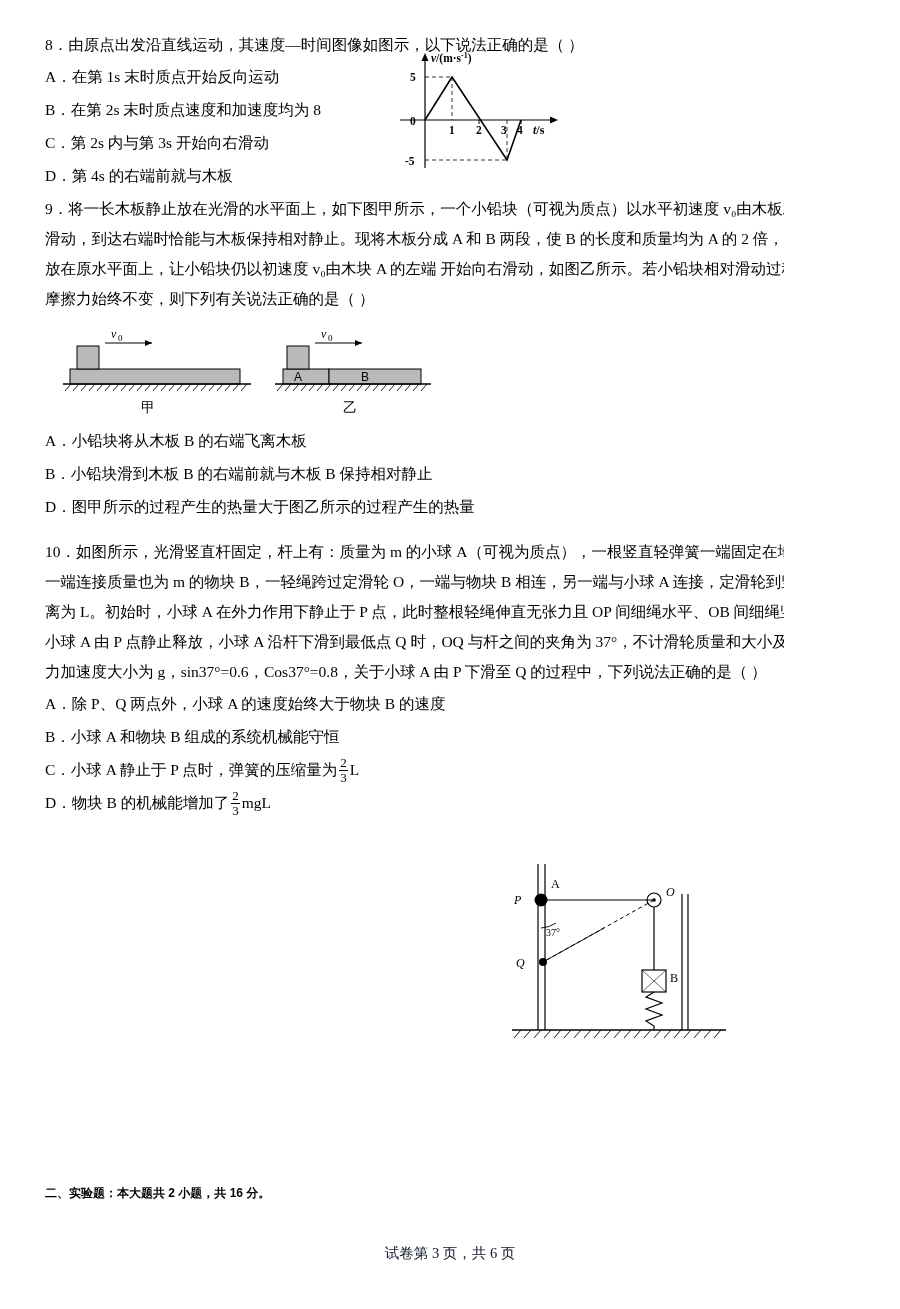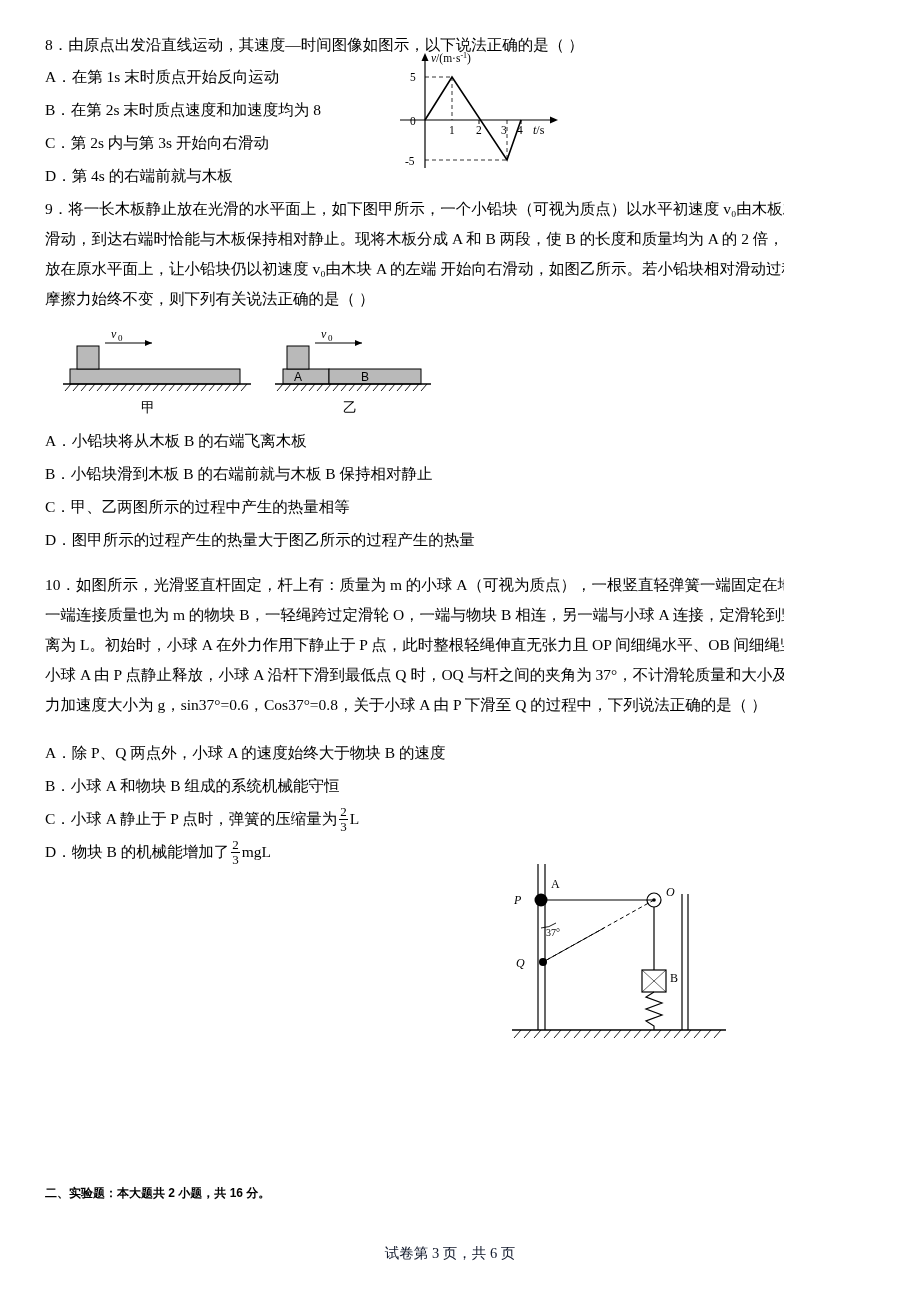--- a/index.html
+++ b/index.html
@@ -60,20 +60,21 @@
     padding: 0 1px;
   }
 
   
   .fig-q8 {
     position: absolute;
     left: 385px;
     top: 48px;
     width: 230px;
     height: 130px;
+    font-weight: bold;
   }
   .fig-q8 svg { display: block; }
 
   
   .fig-q9 {
     position: relative;
     height: 100px;
     margin: 6px 0 4px 0;
   }
   .fig-q9 svg { position: absolute; left: 10px; top: 0; }
@@ -203,30 +204,29 @@
           <polygon points="307,23 300,20 300,26" fill="#000"></polygon>
           <text x="266" y="18" font-family="Liberation Serif, serif" font-size="12" font-style="italic">v</text>
           <text x="273" y="21" font-family="Liberation Serif, serif" font-size="9">0</text>
           <text x="288" y="92" font-family="Liberation Sans, sans-serif" font-size="14">乙</text>
         </svg>
       </div>
 
       <div>
         <div class="opt">A．小铅块将从木板 B 的右端飞离木板</div>
         <div class="opt">B．小铅块滑到木板 B 的右端前就与木板 B 保持相对静止</div>
-        <div class="opt">C．甲、乙两图所示的过程中产生的热量相等</div>
         <div class="opt">D．图甲所示的过程产生的热量大于图乙所示的过程产生的热量</div>
       </div>
     </div>
 
     <div class="q" style="margin-top:14px;">
       <div class="stem">
         <span>10．</span><span>如图所示，光滑竖直杆固定，杆上有：质量为 m 的小球 A（可视为质点），一根竖直轻弹簧一端固定在地面上，另一端连接质量也为 m 的物块 B，一轻绳跨过定滑轮 O，一端与物块 B 相连，另一端与小球 A 连接，定滑轮到竖直杆的距离为 L。初始时，小球 A 在外力作用下静止于 P 点，此时整根轻绳伸直无张力且 OP 间细绳水平、OB 间细绳竖直，现将小球 A 由 P 点静止释放，小球 A 沿杆下滑到最低点 Q 时，OQ 与杆之间的夹角为 37°，不计滑轮质量和大小及摩擦，重力加速度大小为 g，sin37°=0.6，Cos37°=0.8，关于小球 A 由 P 下滑至 Q 的过程中，下列说法正确的是（        ）</span>
       </div>
-      <div class="opts-left" style="margin-top:16px;">
+      <div class="opts-left" style="margin-top:0;">
         <div class="opt">A．除 P、Q 两点外，小球 A 的速度始终大于物块 B 的速度</div>
         <div class="opt">B．小球 A 和物块 B 组成的系统机械能守恒</div>
         <div class="opt">
           <span>C．小球 A 静止于 P 点时，弹簧的压缩量为</span><span class="frac"><span class="num">2</span><span class="den">3</span></span><span>L</span>
         </div>
         <div class="opt">
           <span>D．物块 B 的机械能增加了</span><span class="frac"><span class="num">2</span><span class="den">3</span></span><span>mgL</span>
         </div>
       </div>
     </div>

